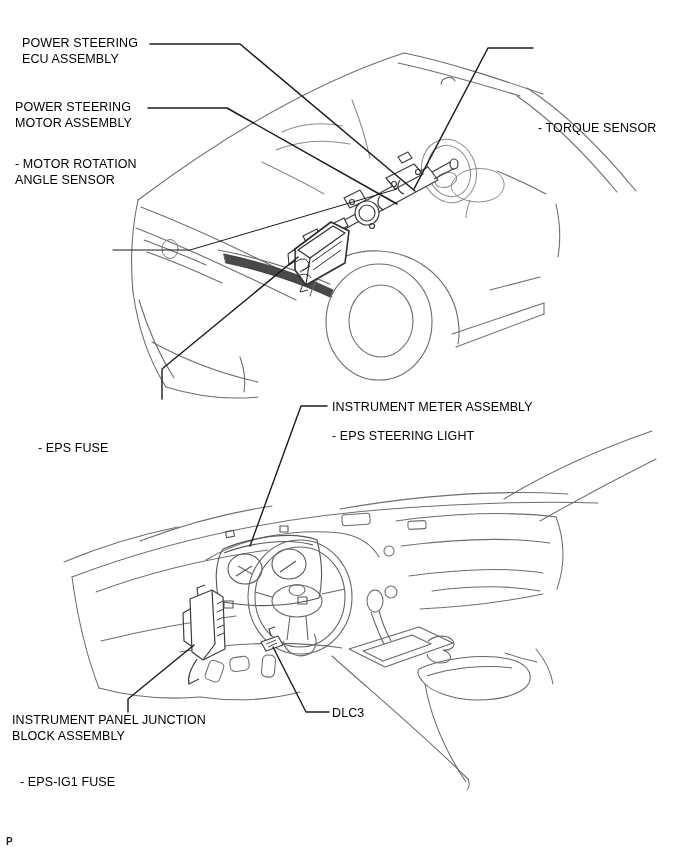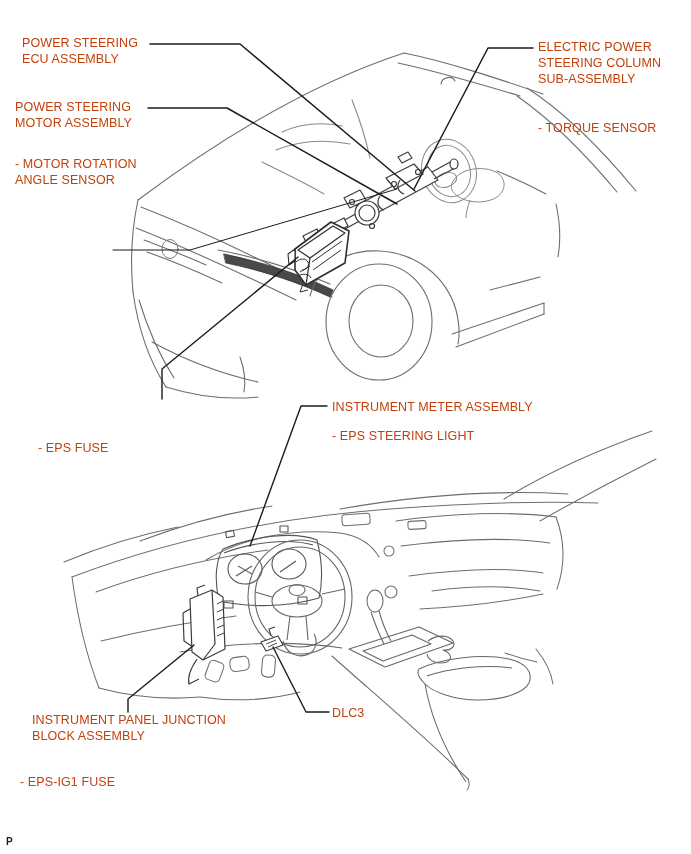--- a/index.html
+++ b/index.html
@@ -8,21 +8,21 @@
     width:691px;height:854px;
     background:#fff;
     font-family:"Liberation Sans", sans-serif;
     overflow:hidden;
   }
   svg.artwork{position:absolute;left:0;top:0;}
   .lbl{
     position:absolute;
     font-size:12.5px;
     line-height:16px;
-    color:#c2410c;
+    color:#000000;
     white-space:pre-line;
     letter-spacing:0.1px;
   }
   .footer-mark{
     position:absolute;
     font-size:10px;
     font-weight:bold;
     color:#1c1c1c;
   }
 </style>
@@ -216,35 +216,32 @@
 
   <div class="lbl" style="left:22px;top:35px">POWER STEERING
 ECU ASSEMBLY</div>
 
   <div class="lbl" style="left:15px;top:99px">POWER STEERING
 MOTOR ASSEMBLY</div>
 
   <div class="lbl" style="left:15px;top:156px">- MOTOR ROTATION
 ANGLE SENSOR</div>
 
-  <div class="lbl" style="left:538px;top:39px">ELECTRIC POWER
-STEERING COLUMN
-SUB-ASSEMBLY</div>
 
   <div class="lbl" style="left:538px;top:120px">- TORQUE SENSOR</div>
 
 
 
   <div class="lbl" style="left:38px;top:440px">- EPS FUSE</div>
 
   <div class="lbl" style="left:332px;top:399px">INSTRUMENT METER ASSEMBLY</div>
 
   <div class="lbl" style="left:332px;top:428px">- EPS STEERING LIGHT</div>
 
-  <div class="lbl" style="left:32px;top:712px">INSTRUMENT PANEL JUNCTION
+  <div class="lbl" style="left:12px;top:712px">INSTRUMENT PANEL JUNCTION
 BLOCK ASSEMBLY</div>
 
   <div class="lbl" style="left:332px;top:705px">DLC3</div>
 
   <div class="lbl" style="left:20px;top:774px">- EPS-IG1 FUSE</div>
 
   <div class="footer-mark" style="left:6px;top:836px">P</div>
 </div>
 
 </body></html>

